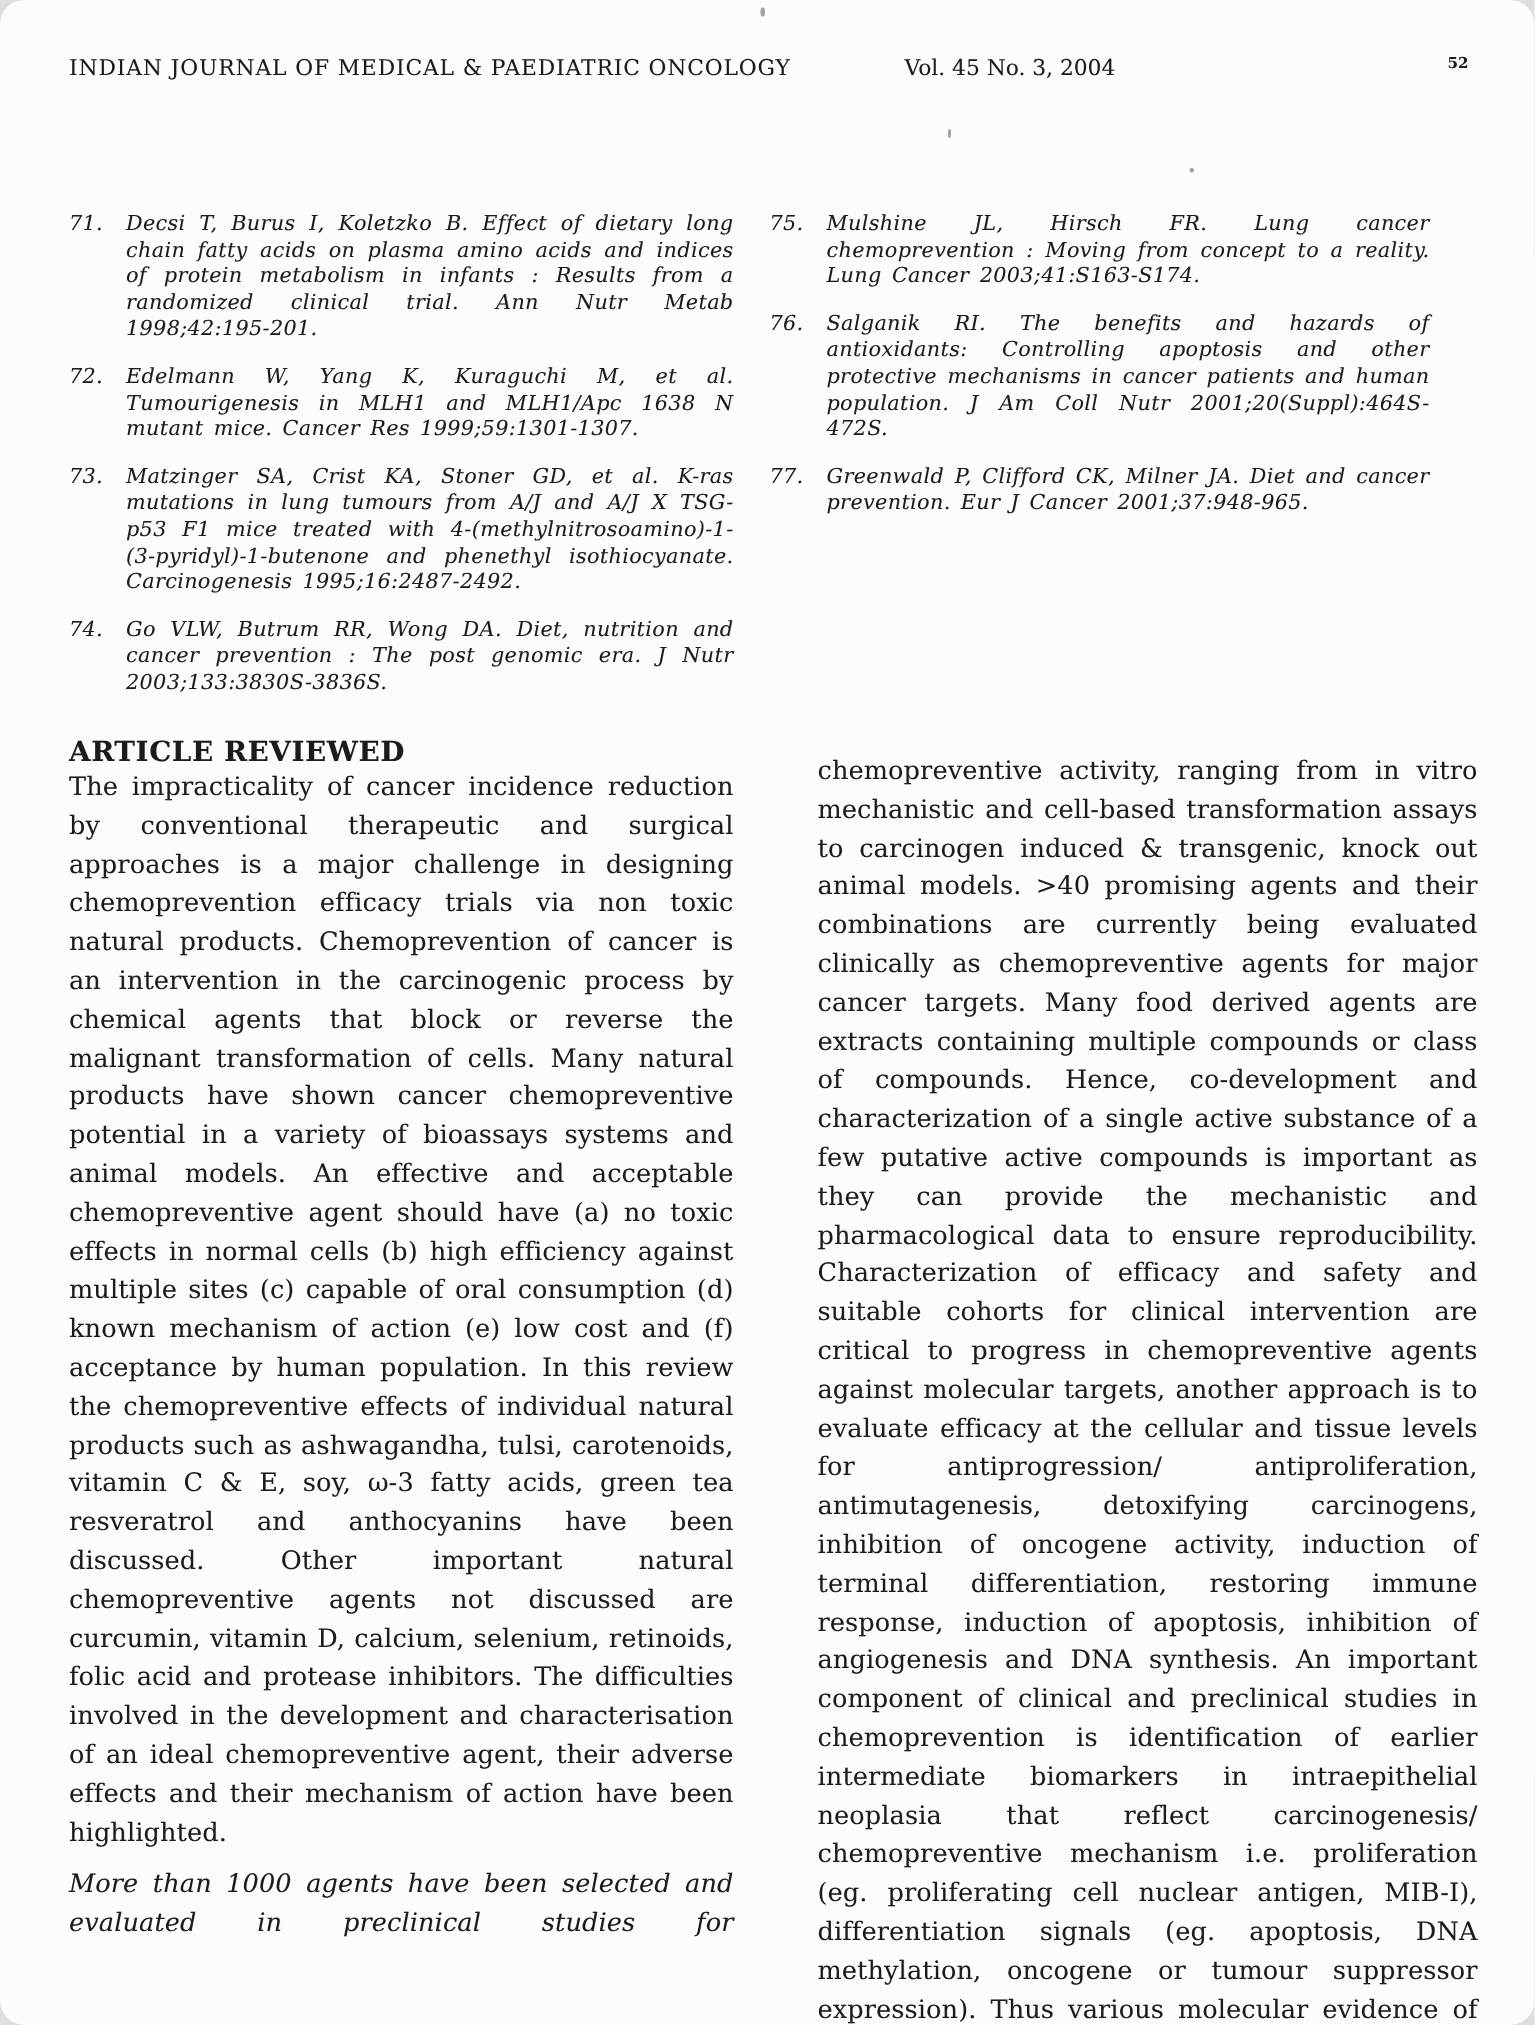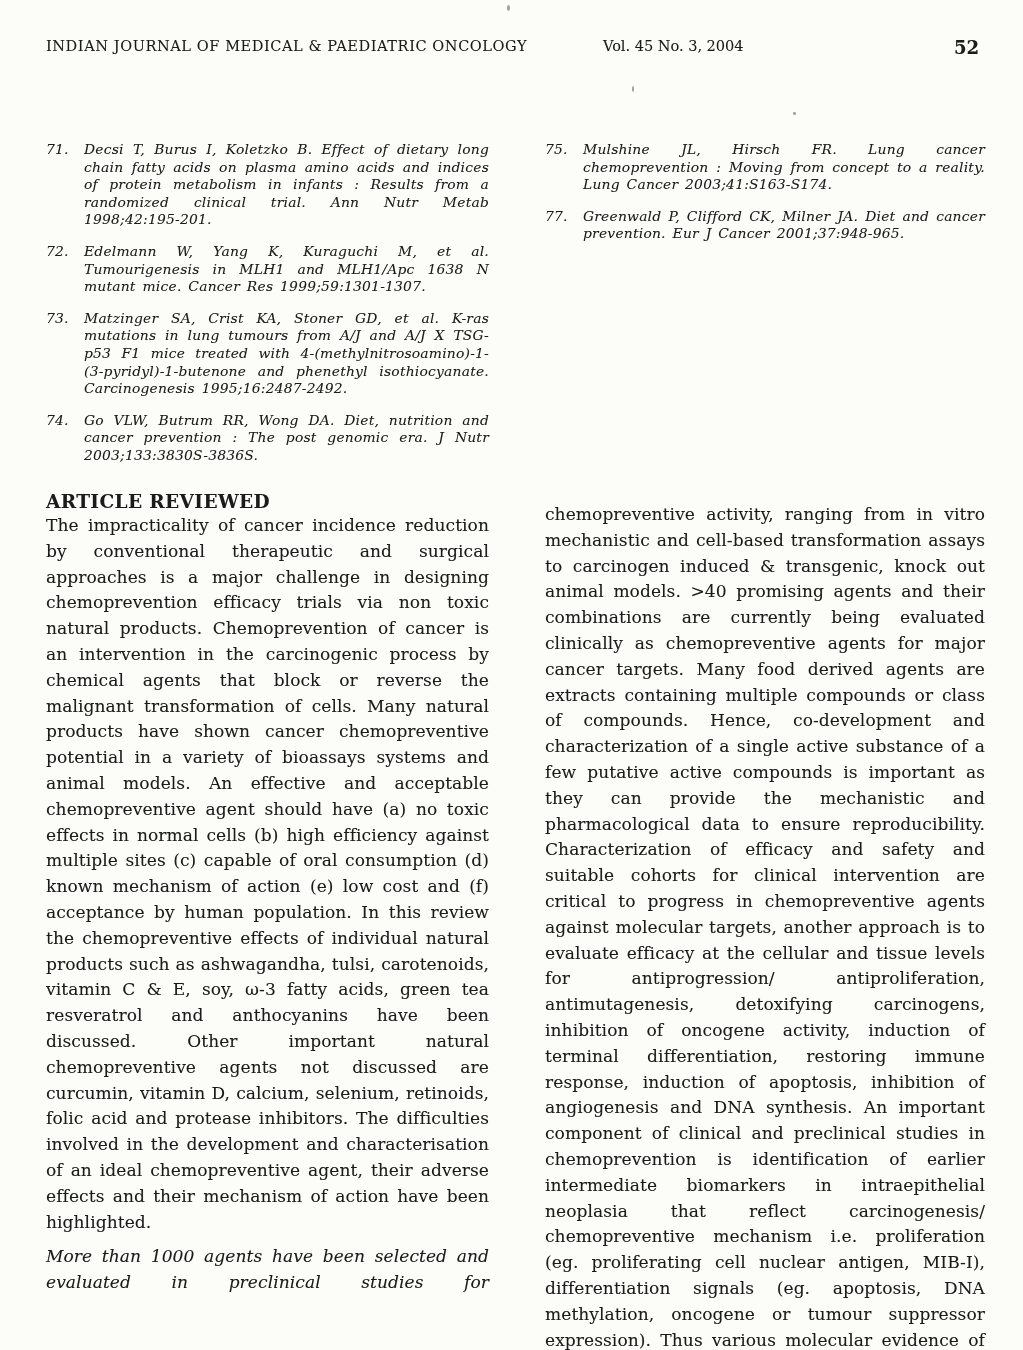--- a/index.html
+++ b/index.html
@@ -1,15 +1,15 @@
 <!DOCTYPE html>
 <html><head>
 <meta charset="utf-8">
 <style>
-  * { margin:0; padding:0; box-sizing:border-box; }
+  * { margin:0; padding:0; box-sizing:border-box;border-radius:16px; }
   html,body { background:#dedede; }
   .page {
     position:relative;
     width:1023px; height:1350px;
     margin:0 auto;
     background:#fcfcf9;
     color:#1b1b19;
     font-family:"DejaVu Serif","Liberation Serif",serif;
     overflow:hidden;
     text-shadow:0.2px 0.2px 0 rgba(20,20,20,0.28);
@@ -19,26 +19,26 @@
   .journal-title {
     position:absolute; left:0; top:0;
     font-size:14.5px; letter-spacing:0.6px; white-space:nowrap;
   }
   .issue-info {
     position:absolute; left:557px; top:0;
     font-size:14.5px; white-space:nowrap;
   }
   .page-number {
     position:absolute; right:4px; top:-1px;
-    font-size:18px; font-weight:bold;
+    font-size:10px; font-weight:bold;
   }
   
   .refs {
     position:absolute; top:141px; left:46px;
-    display:flex; gap:56px;
+    display:flex; gap:24px;
   }
   .ref-col { width:443px; }
   .ref-col.right-col { width:440px; }
   .ref-item {
     display:flex;
     font-style:italic;
     font-size:13.8px;
     line-height:17.6px;
     letter-spacing:0.25px;
     word-spacing:2.2px;
@@ -104,20 +104,24 @@
         <span class="ref-num">74.</span>
         <span class="ref-text">Go VLW, Butrum RR, Wong DA.  Diet, nutrition and cancer prevention : The post genomic era.  J Nutr 2003;133:3830S-3836S.</span>
       </div>
     </div>
     <div class="ref-col right-col">
       <div class="ref-item">
         <span class="ref-num">75.</span>
         <span class="ref-text">Mulshine JL, Hirsch FR.  Lung cancer chemoprevention : Moving from concept to a reality. Lung Cancer 2003;41:S163-S174.</span>
       </div>
       <div class="ref-item">
+        <span class="ref-num">76.</span>
+        <span class="ref-text">Salganik RI.  The benefits and hazards of antioxidants: Controlling apoptosis and other protective mechanisms in cancer patients and human population.  J Am Coll Nutr 2001;20(Suppl):464S-472S.</span>
+      </div>
+      <div class="ref-item">
         <span class="ref-num">77.</span>
         <span class="ref-text">Greenwald P, Clifford CK, Milner JA.  Diet and cancer prevention.  Eur J Cancer 2001;37:948-965.</span>
       </div>
     </div>
   </div>
 
   <div class="article">
     <div class="article-col">
       <div class="article-heading">ARTICLE REVIEWED</div>
       <p class="body-para">The impracticality of cancer incidence reduction by conventional therapeutic and surgical approaches is a major challenge in designing chemoprevention efficacy trials via non toxic natural products. Chemoprevention of cancer is an intervention in the carcinogenic process by chemical agents that block or reverse the malignant transformation of cells. Many natural products have shown cancer chemopreventive potential in a variety of bioassays systems and animal models. An effective and acceptable chemopreventive agent should have (a) no toxic effects in normal cells (b) high efficiency against multiple sites (c) capable of oral consumption (d) known mechanism of action (e) low cost and (f) acceptance by human population. In this review the chemopreventive effects of individual natural products such as ashwagandha, tulsi, carotenoids, vitamin C &amp; E, soy, ω-3 fatty acids, green tea resveratrol and anthocyanins have been discussed. Other important natural chemopreventive agents not discussed are curcumin, vitamin D, calcium, selenium, retinoids, folic acid and protease inhibitors. The difficulties involved in the development and characterisation of an ideal chemopreventive agent, their adverse effects and their mechanism of action have been highlighted.</p>

